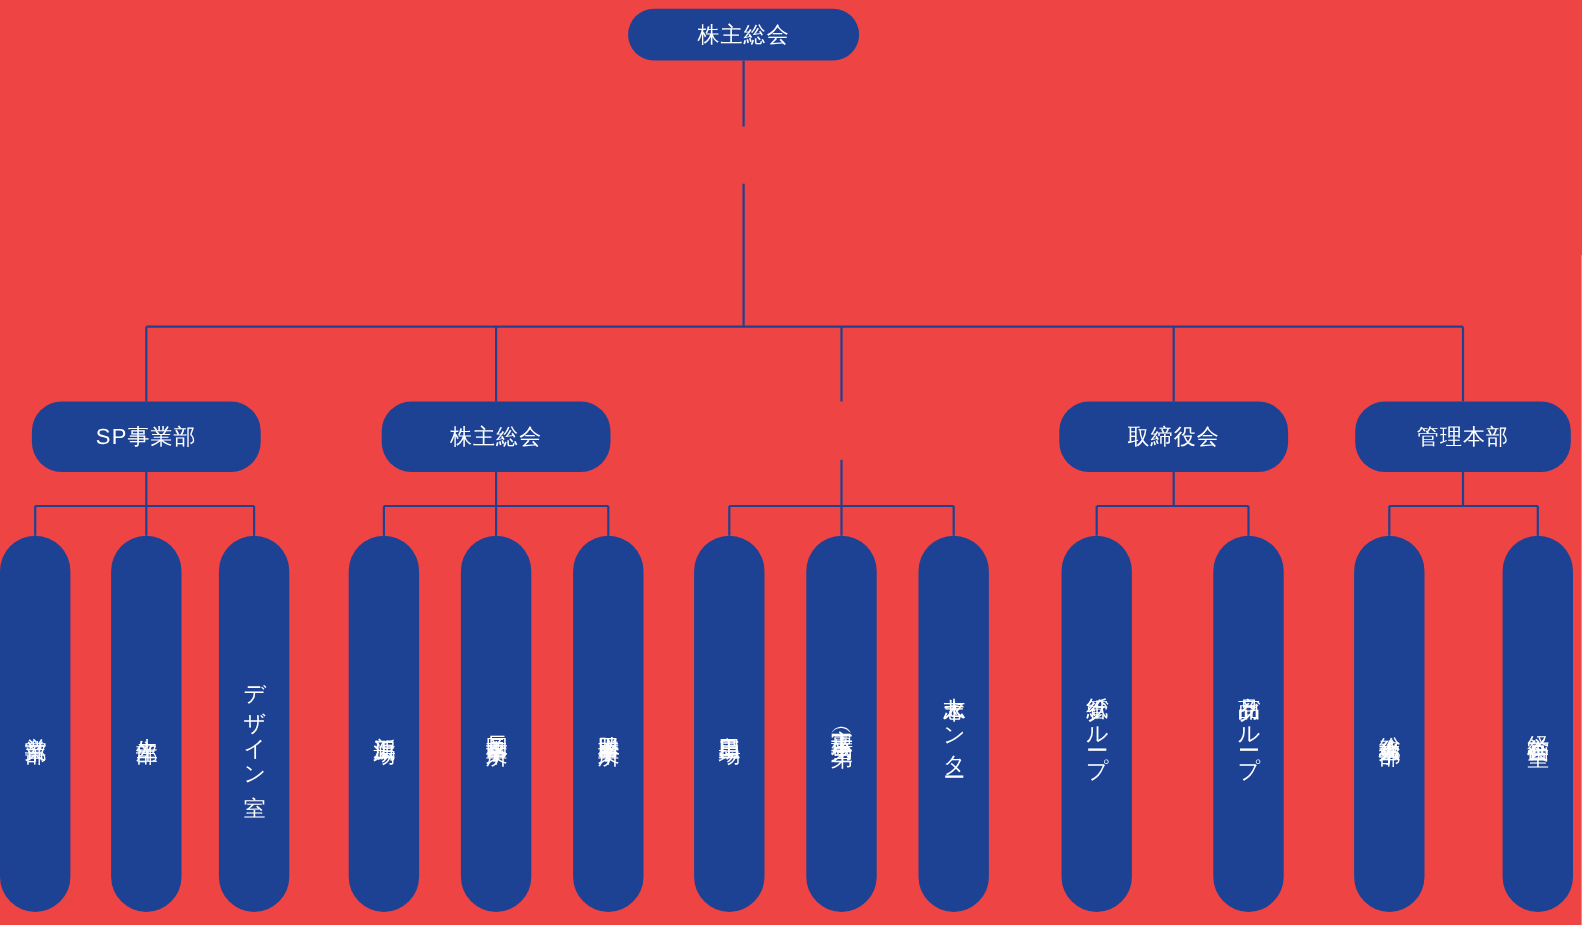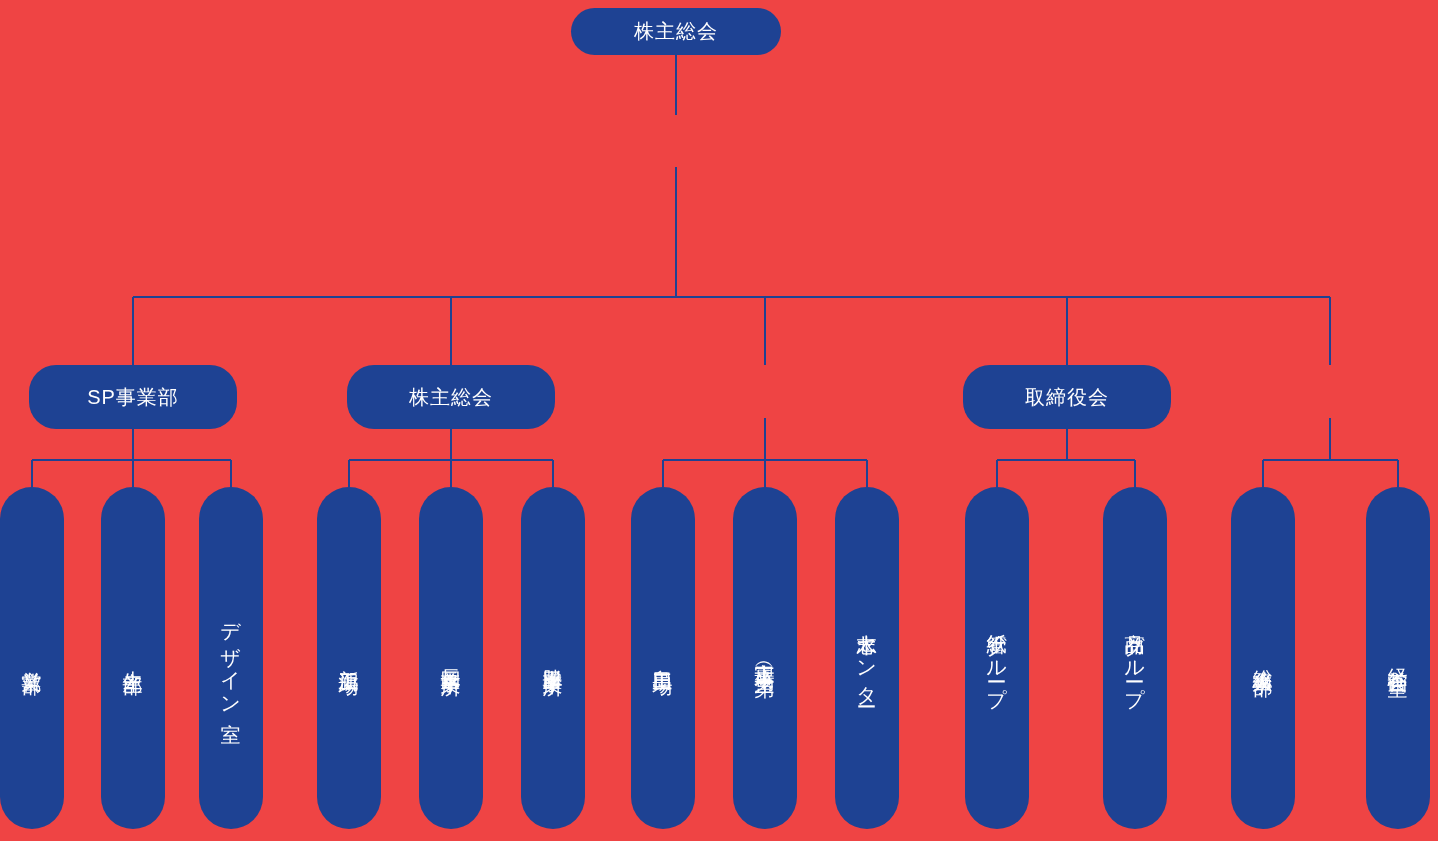--- a/index.html
+++ b/index.html
@@ -131,20 +131,21 @@
   <div class="pill h-pill node-root">株主総会</div>
 
 
   <div class="pill h-pill div-row div-sp">SP事業部</div>
 
   <div class="pill h-pill div-row div-niigata">株主総会</div>
 
 
   <div class="pill h-pill div-row div-sales">取締役会</div>
 
+  <div class="pill h-pill div-row div-admin">管理本部</div>
 
   <div class="pill v-pill child-row c-sp-0">
     <span class="vtext">営業部</span>
   </div>
   <div class="pill v-pill child-row c-sp-1">
     <span class="vtext">生産部</span>
   </div>
   <div class="pill v-pill child-row c-sp-2">
     <span class="vtext">デザイン室</span>
   </div>

